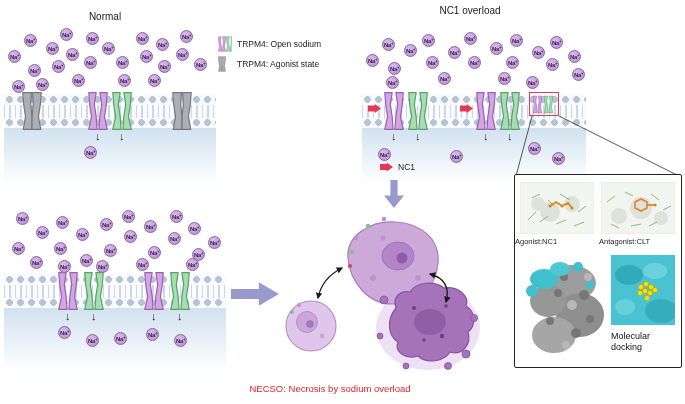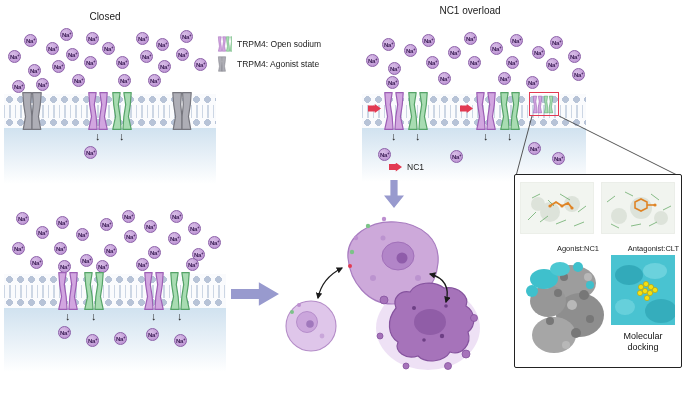--- a/index.html
+++ b/index.html
@@ -48,22 +48,22 @@
     clip-path:polygon(32% 0, 68% 0, 68% 55%, 100% 55%, 50% 100%, 0 55%, 32% 55%); }
 
   .redbox { position:absolute; left:529px; top:92px; width:30px; height:24px;
     border:1.6px solid #e23a52; background:transparent; }
 
   .overlay-svg { position:absolute; left:0; top:0; pointer-events:none; }
 
   .inset { position:absolute; left:514px; top:174px; width:168px; height:194px;
     border:1.3px solid #222; background:#fff; border-radius:2px; }
   .inset .pane { position:absolute; }
-  .inset .plabel { position:absolute; font-size:7.5px; color:#222; text-align:right;margin-top:7px; }
-  .dock-label { position:absolute; left:96px; top:156px; width:64px; text-align:center;
+  .inset .plabel { position:absolute; font-size:7.5px; color:#222; text-align:left; }
+  .dock-label { position:absolute; left:96px; top:156px; width:64px; 
     font-size:9px; color:#111; line-height:1.25; }
 
   .caption { position:absolute; left:160px; top:383px; width:340px; text-align:center;
     font-size:9.5px; color:#e8222b; }
 </style>
 </head>
 <body>
 
 <svg width="0" height="0" style="position:absolute" aria-hidden="true">
   <defs>
@@ -76,21 +76,21 @@
       <path d="M23,2 L13.6,2 L14.4,15 L13.1,28 L13,42 L22.5,42 L20,28 L22,15 Z" fill="var(--f,#aaa)" stroke="var(--s,#666)" stroke-width="1.3" stroke-linejoin="round"></path>
     </symbol>
     <marker id="ah" viewBox="0 0 8 8" refX="6.5" refY="4" markerWidth="5" markerHeight="5" orient="auto-start-reverse">
       <path d="M0,0 L8,4 L0,8 Z" fill="#1b1b1b"></path>
     </marker>
   </defs>
 </svg>
 
 <div class="canvas">
 
-  <div class="title" style="left:55px; top:10px; width:100px;">Closed</div>
+  <div class="title" style="left:55px; top:10px; width:100px;">Normal</div>
   <div class="ion-field">
       <span class="na" style="left: 24px; top: 34px;">Na⁺</span>
       <span class="na" style="left: 8px; top: 50px;">Na⁺</span>
       <span class="na" style="left: 28px; top: 64px;">Na⁺</span>
       <span class="na" style="left: 12px; top: 80px;">Na⁺</span>
       <span class="na" style="left: 46px; top: 42px;">Na⁺</span>
       <span class="na" style="left: 52px; top: 60px;">Na⁺</span>
       <span class="na" style="left: 66px; top: 48px;">Na⁺</span>
       <span class="na" style="left: 60px; top: 28px;">Na⁺</span>
       <span class="na" style="left: 86px; top: 32px;">Na⁺</span>
@@ -195,21 +195,21 @@
   <span class="flow" style="left:391px; top:131px;">↓</span>
   <span class="flow" style="left:415px; top:131px;">↓</span>
   <span class="flow" style="left:483px; top:131px;">↓</span>
   <span class="flow" style="left:507px; top:131px;">↓</span>
   <div class="ion-field">
       <span class="na" style="left: 378px; top: 148px;">Na⁺</span>
       <span class="na" style="left: 450px; top: 150px;">Na⁺</span>
       <span class="na" style="left: 528px; top: 142px;">Na⁺</span>
       <span class="na" style="left: 552px; top: 152px;">Na⁺</span>
     </div>
-  <div class="legend-row" style="left:389px; top:162px;justify-content:center;">
+  <div class="legend-row" style="left:380px; top:162px;justify-content:center;">
     <span class="nc1mark" style="position:static;"></span>
     <span>NC1</span>
   </div>
   <div class="fat-down"></div>
 
   <div class="ion-field">
       <span class="na" style="left: 16px; top: 212px;">Na⁺</span>
       <span class="na" style="left: 36px; top: 226px;">Na⁺</span>
       <span class="na" style="left: 12px; top: 242px;">Na⁺</span>
       <span class="na" style="left: 30px; top: 256px;">Na⁺</span>
@@ -370,14 +370,15 @@
         <circle cx="34" cy="36" r="2.6" fill="#f4e112" stroke="#bb9c08" stroke-width="0.6"></circle>
         <circle cx="39" cy="38" r="2.6" fill="#f4e112" stroke="#bb9c08" stroke-width="0.6"></circle>
         <circle cx="44" cy="35" r="2.6" fill="#f4e112" stroke="#bb9c08" stroke-width="0.6"></circle>
         <circle cx="29" cy="38" r="2.6" fill="#f4e112" stroke="#bb9c08" stroke-width="0.6"></circle>
         <circle cx="36" cy="43" r="2.6" fill="#f4e112" stroke="#bb9c08" stroke-width="0.6"></circle>
       </g>
     </svg>
     <div class="dock-label">Molecular docking</div>
   </div>
 
+  <div class="caption">NECSO: Necrosis by sodium overload</div>
 
 </div>
 
 </body></html>

